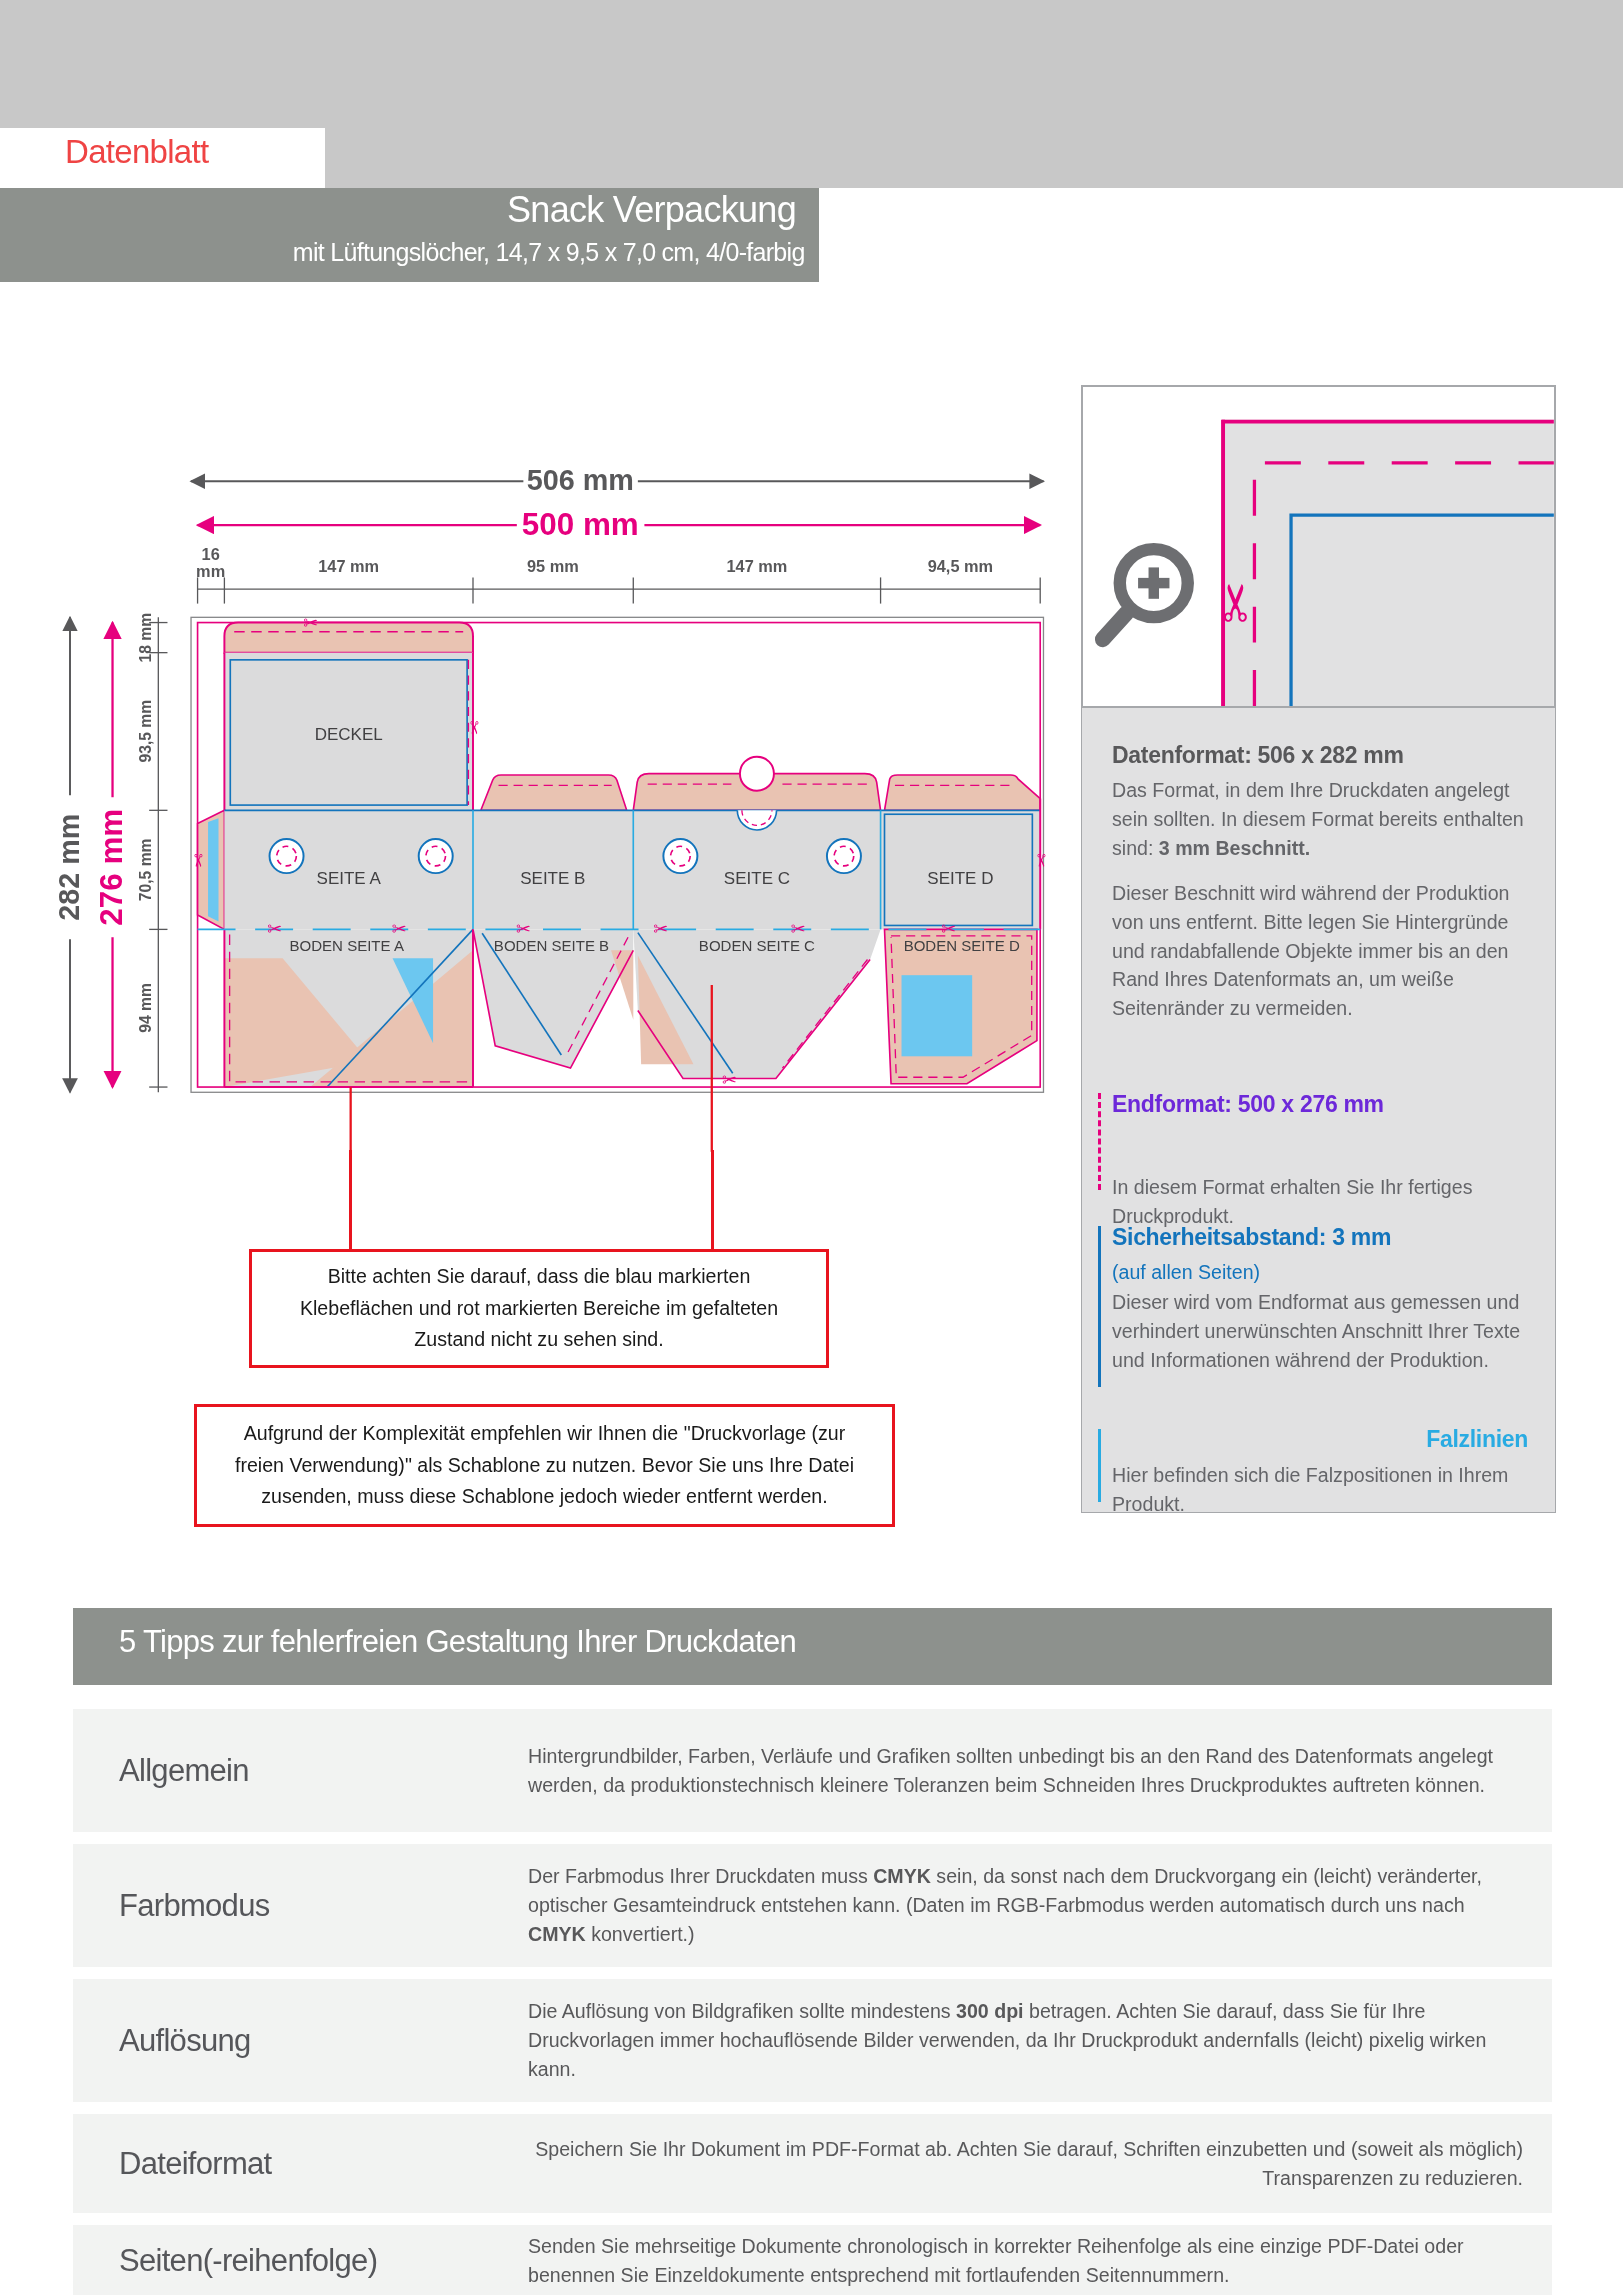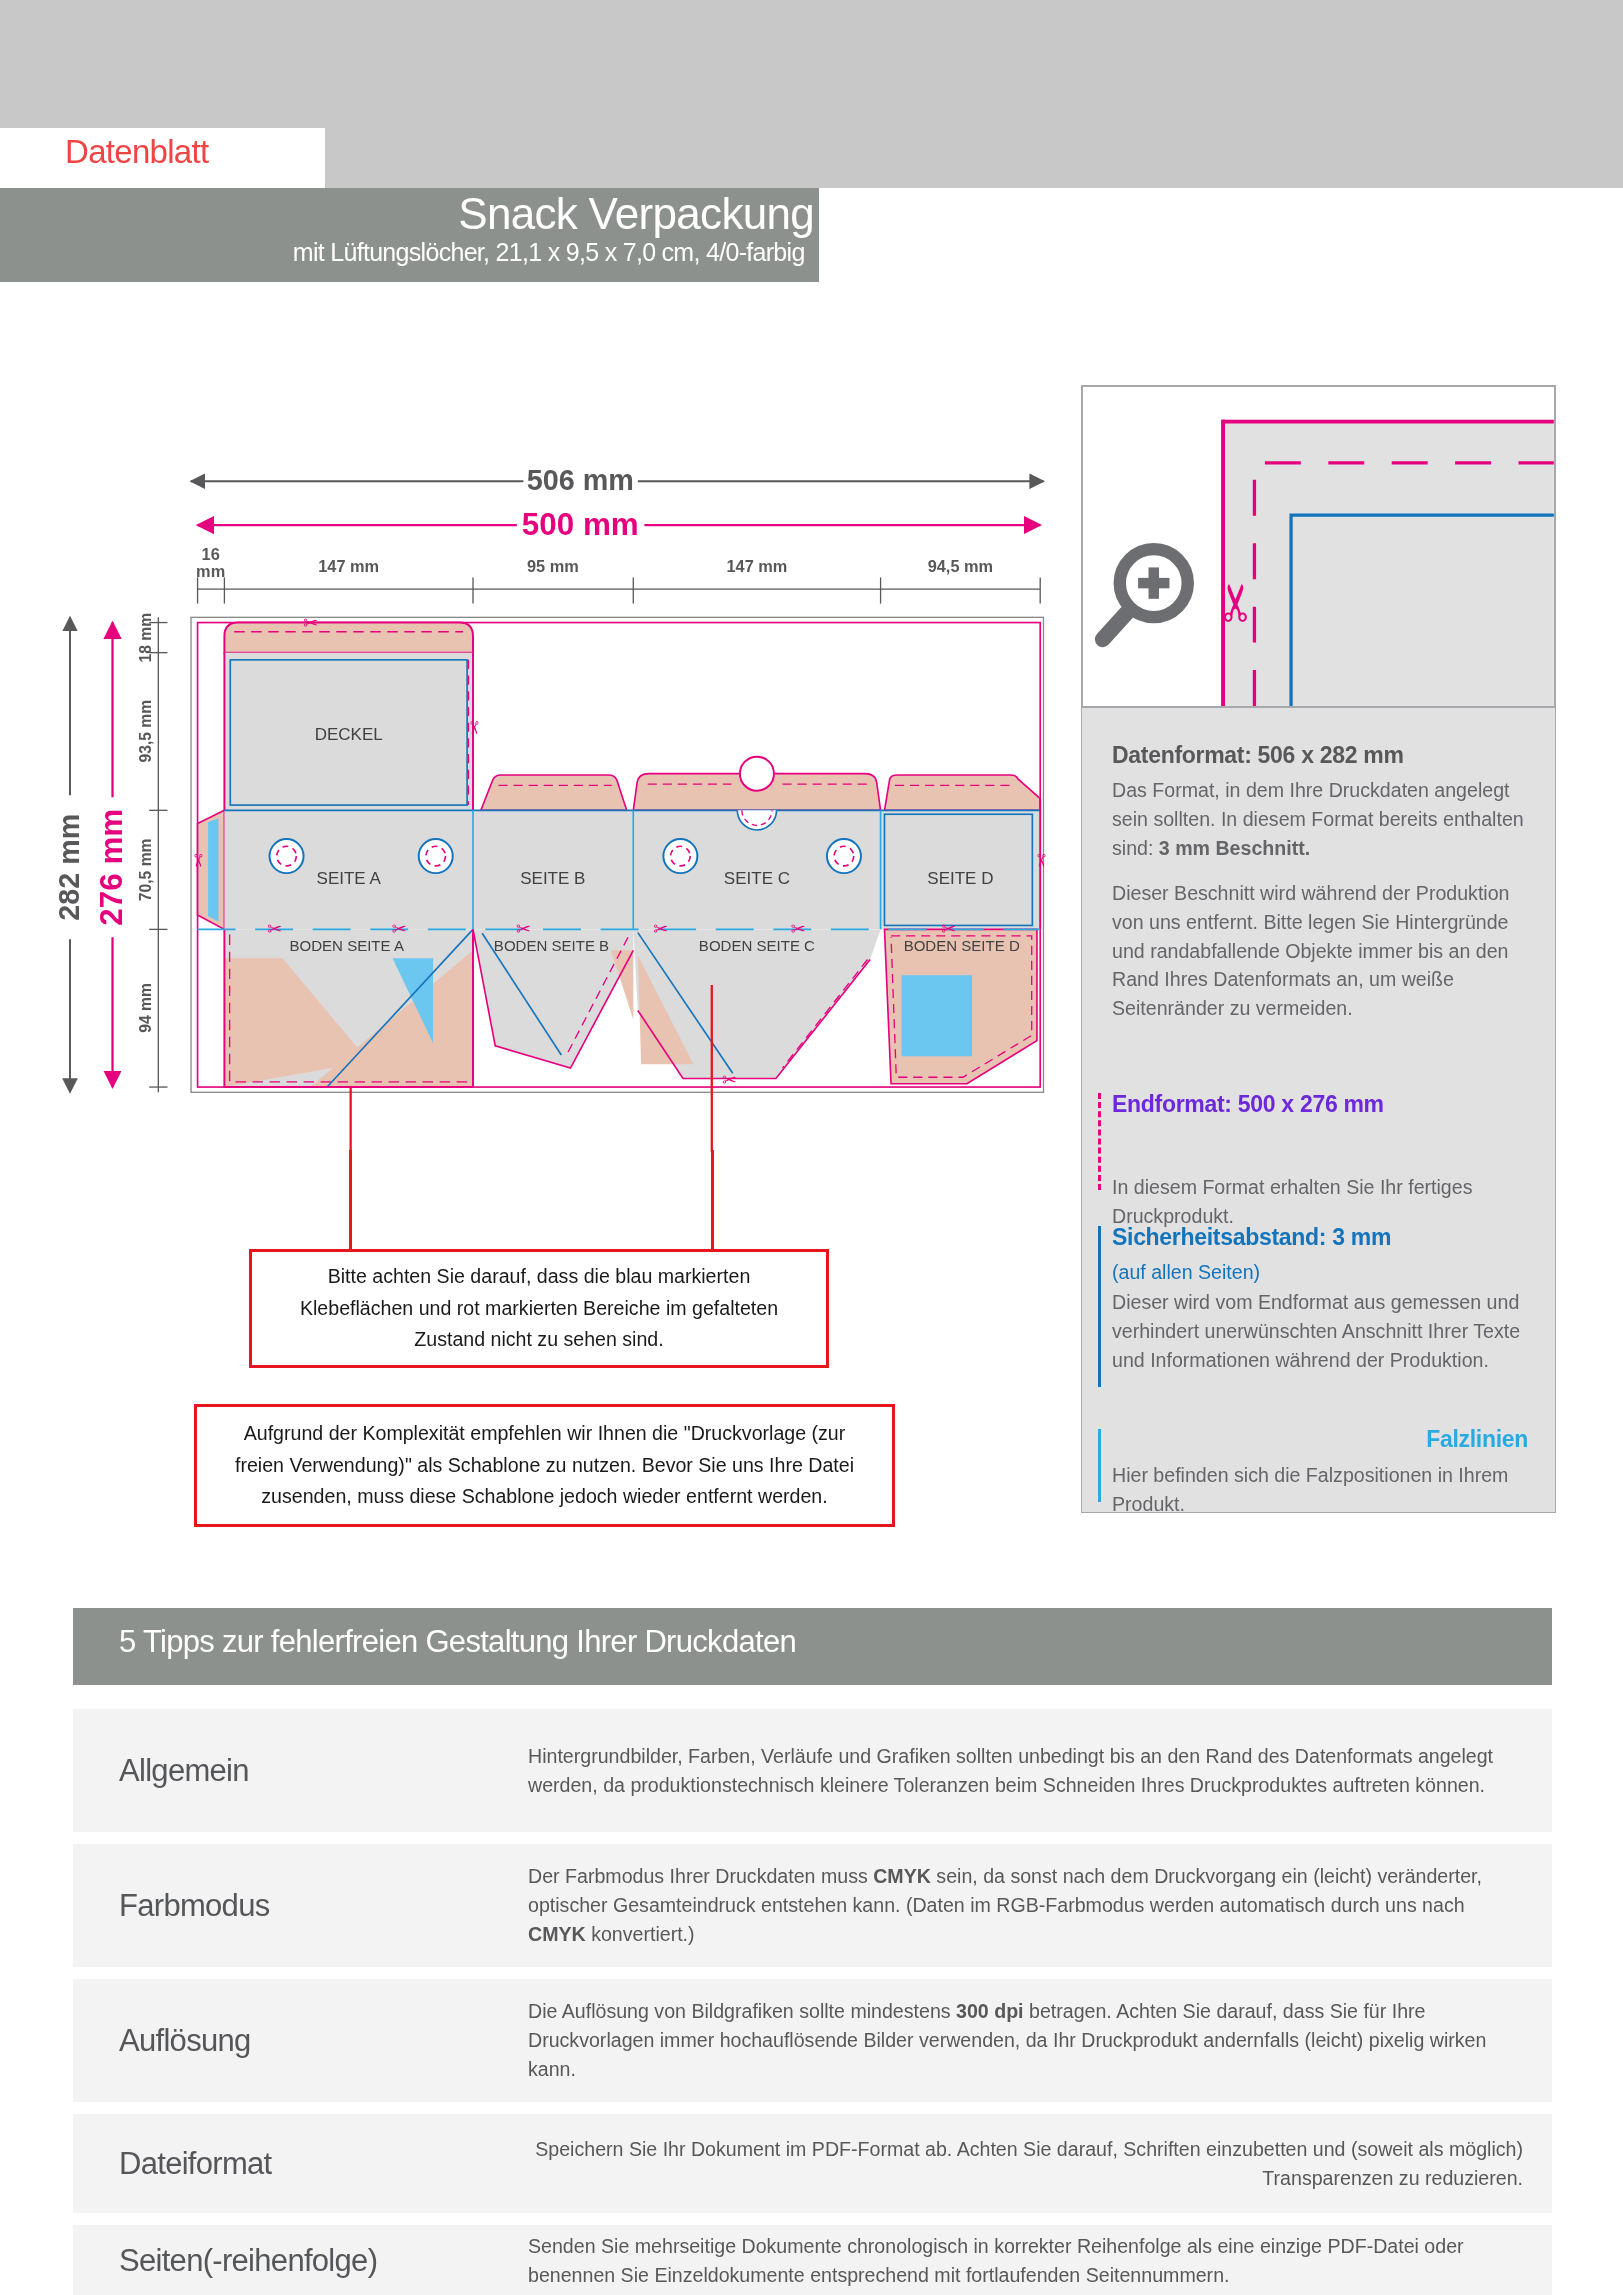--- a/index.html
+++ b/index.html
@@ -5,21 +5,21 @@
   html,body{margin:0;padding:0;background:#ffffff;}
   #page{position:relative;width:1623px;height:2295px;background:#ffffff;overflow:hidden;
         font-family:"Liberation Sans",sans-serif;}
   .abs{position:absolute;}
 
   
   #top-band{left:0;top:0;width:1623px;height:188px;background:#c8c8c8;}
   #datenblatt-box{left:0;top:128px;width:325px;height:60px;background:#ffffff;}
   #datenblatt-box span{position:absolute;left:65px;top:5.2px;font-size:33px;color:#ef4444;letter-spacing:-0.7px;}
   #banner{left:0;top:188px;width:819px;height:94px;background:#8d918d;color:#fff;}
-  #banner .t1{position:absolute;right:5px;top:1.3px;font-size:44px;letter-spacing:-0.7px;}
+  #banner .t1{position:absolute;right:23px;top:1.3px;font-size:36px;letter-spacing:-0.7px;}
   #banner .t2{position:absolute;right:14.4px;top:50px;font-size:25px;letter-spacing:-0.7px;}
 
   
   #dieline{left:0;top:432px;}
 
   
   .leader{width:2.6px;background:#e8141e;}
 
   
   .note{background:#fff;border:3.3px solid #e8141e;color:#1a1a1a;display:flex;
@@ -56,21 +56,21 @@
 <div id="page">
 
   <div class="abs" id="top-band"></div>
 
   <div class="abs" id="datenblatt-box">
     <span>Datenblatt</span>
   </div>
 
   <div class="abs" id="banner">
     <div class="t1">Snack Verpackung</div>
-    <div class="t2">mit Lüftungslöcher, 21,1 x 9,5 x 7,0 cm, 4/0-farbig</div>
+    <div class="t2">mit Lüftungslöcher, 14,7 x 9,5 x 7,0 cm, 4/0-farbig</div>
   </div>
 
   <svg class="abs" id="dieline" width="1086" height="720" viewBox="0 0 1660 1100">
     <defs>
       <marker id="ag" viewBox="0 0 10 10" refX="9" refY="5" markerWidth="8" markerHeight="8" orient="auto-start-reverse">
         <path d="M0,0 L10,5 L0,10 z" fill="#58585a"></path>
       </marker>
       <marker id="am" viewBox="0 0 10 10" refX="9" refY="5" markerWidth="8" markerHeight="8" orient="auto-start-reverse">
         <path d="M0,0 L10,5 L0,10 z" fill="#e6007e"></path>
       </marker>

